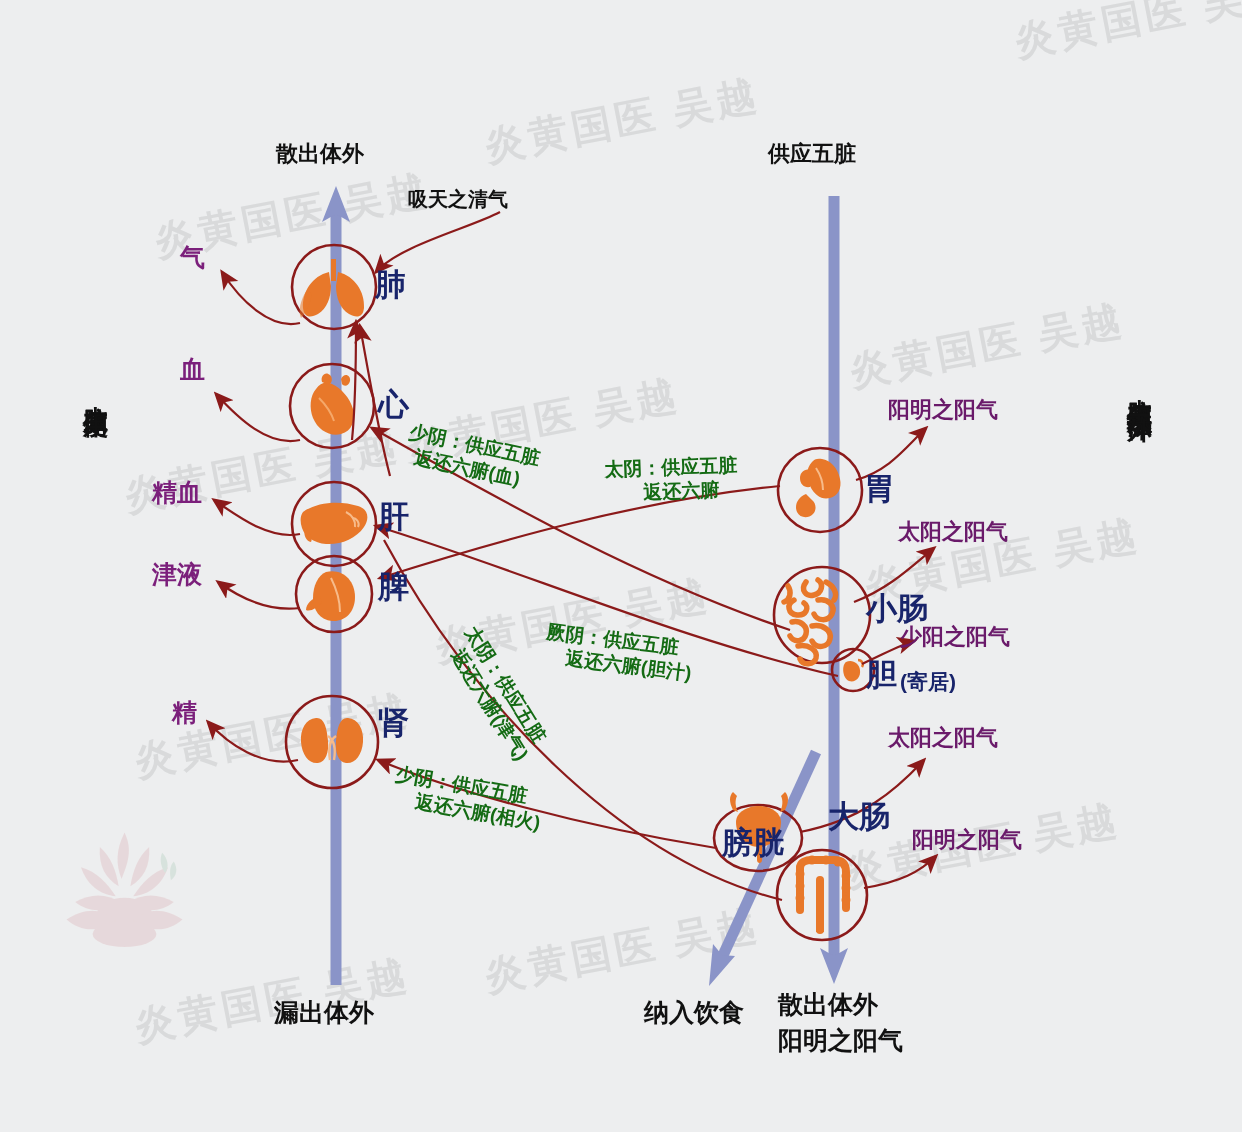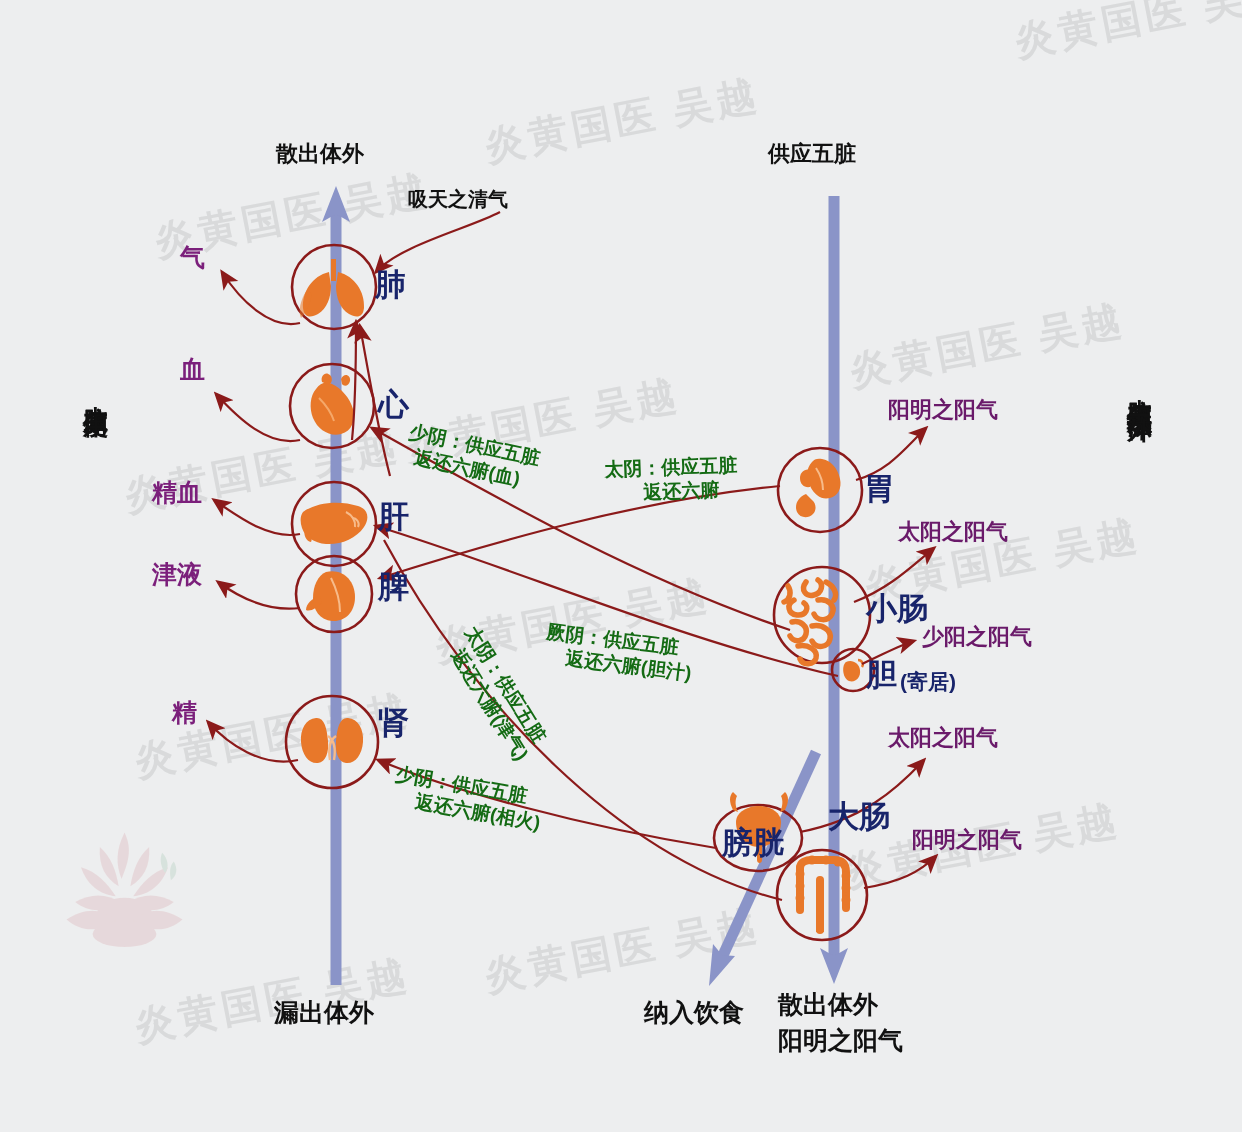--- a/index.html
+++ b/index.html
@@ -260,21 +260,21 @@
   <div class="txt organ-fu" style="left:828px;top:800px;">大肠</div>
 
   <div class="txt subst" style="left:180px;top:243px;">气</div>
   <div class="txt subst" style="left:180px;top:355px;">血</div>
   <div class="txt subst" style="left:152px;top:456px;margin-top:22px;">精血</div>
   <div class="txt subst" style="left:152px;top:560px;">津液</div>
   <div class="txt subst" style="left:172px;top:698px;">精</div>
 
   <div class="txt yangqi" style="left:888px;top:398px;">阳明之阳气</div>
   <div class="txt yangqi" style="left:898px;top:520px;">太阳之阳气</div>
-  <div class="txt yangqi" style="left:922px;top:625px;text-align:center;">少阳之阳气</div>
+  <div class="txt yangqi" style="left:900px;top:625px;text-align:center;">少阳之阳气</div>
   <div class="txt yangqi" style="left:888px;top:726px;">太阳之阳气</div>
   <div class="txt yangqi" style="left:912px;top:828px;">阳明之阳气</div>
 
   <div style="position:absolute;left:412px;top:420px;transform:rotate(12deg);transform-origin:left top;">
     <div class="green">少阴：供应五脏</div>
     <div class="green" style="margin-left:10px;">返还六腑(血)</div>
   </div>
 
   <div style="position:absolute;left:604px;top:458px;transform:rotate(-2deg);transform-origin:left top;">
     <div class="green">太阴：供应五脏</div>

